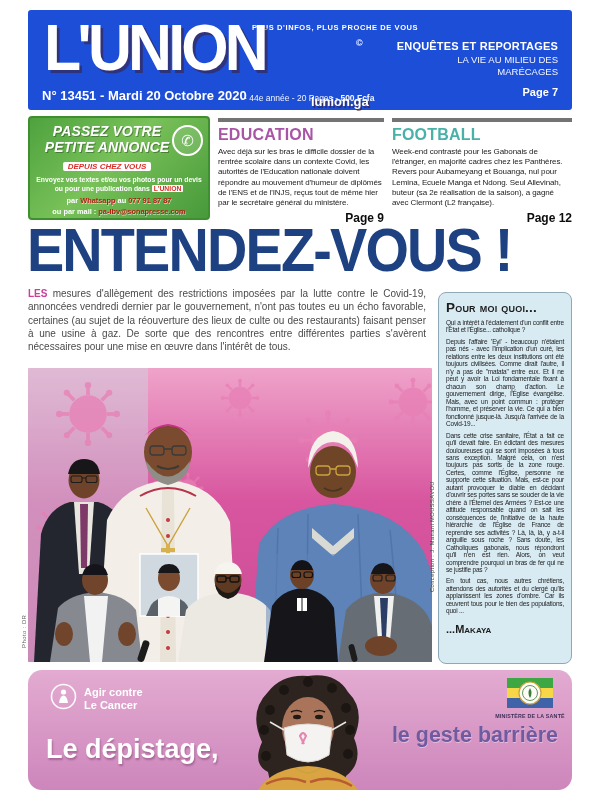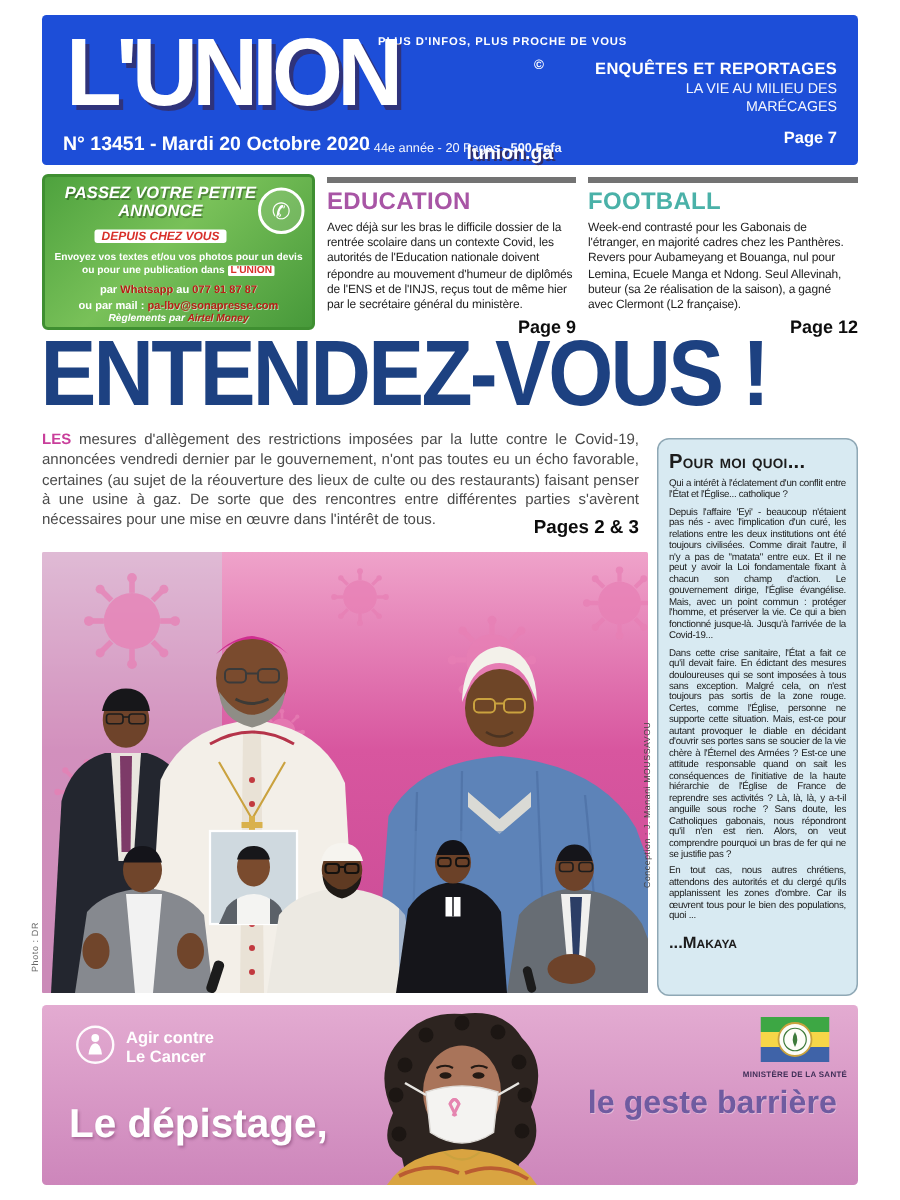--- a/index.html
+++ b/index.html
@@ -22,21 +22,21 @@
   .mh-page7{position:absolute;right:14px;bottom:12px;font-size:11px;font-weight:800;}
   .mh-issue-left{position:absolute;left:14px;bottom:7px;font-size:13px;font-weight:700;}
   .mh-issue-center{position:absolute;left:216px;bottom:7px;font-size:8.5px;font-weight:400;opacity:.95;}
   .mh-issue-center b{font-weight:800;opacity:1;}
 
   
   .adbox{position:absolute;left:28px;top:116px;width:182px;height:104px;box-sizing:border-box;
          background:linear-gradient(135deg,#4ea23e,#79c159 45%,#47993a);
          border:2px solid #3f8f31;border-radius:4px;color:#fff;text-align:center;
          padding:5px 5px 3px 5px;overflow:hidden;}
-  .ad-l1{font-size:11px;font-weight:800;font-style:italic;text-shadow:1px 1px 0 rgba(0,0,0,.3);
+  .ad-l1{font-size:14px;font-weight:800;font-style:italic;text-shadow:1px 1px 0 rgba(0,0,0,.3);
          margin-right:24px;letter-spacing:.1px;}
   .ad-l2{display:inline-block;background:#fff;color:#d8302a;font-weight:800;font-size:8px;
          font-style:italic;padding:0 5px;border-radius:2px;margin:2px 24px 0 0;}
   .ad-body{margin-top:3px;font-size:6.8px;line-height:1.3;font-weight:600;}
   .chip{background:#fff;color:#d8302a;font-weight:800;padding:0 2px;border-radius:1px;font-style:normal;}
   .ad-row{margin-top:2px;font-size:7.4px;font-weight:700;}
   .red{color:#b61e14;text-shadow:.5px .5px 0 rgba(255,255,255,.6);}
   .ad-pay{margin-top:1px;font-size:6.8px;font-weight:700;font-style:italic;}
   .ad-hours{margin-top:1px;font-size:5.8px;font-style:italic;background:rgba(255,255,255,.22);
             display:inline-block;padding:0 4px;border-radius:1px;}
@@ -73,21 +73,21 @@
 
   
   .sidebar{position:absolute;left:438px;top:292px;width:134px;height:372px;box-sizing:border-box;
            background:#d8eaf2;border:1px solid #8fa8b5;border-radius:8px;padding:7px 7px;color:#1c1c1c;
            overflow:hidden;}
   .sb-title{font-variant:small-caps;font-size:13.5px;font-weight:800;letter-spacing:.2px;}
   .sb-p{margin-top:4px;font-size:6.5px;line-height:1.15;text-align:justify;letter-spacing:-.2px;}
   .sb-sign{margin-top:8px;text-align:left;font-weight:800;font-size:11px;font-variant:small-caps;}
 
   
-  .banner{position:absolute;left:28px;top:670px;width:544px;height:120px;border-radius:3px;
+  .banner{position:absolute;left:28px;top:670px;width:544px;height:120px;border-radius:14px;
           background:linear-gradient(180deg,#e3abd1,#cd86bb);overflow:hidden;}
   .bn-org-logo{position:absolute;left:22px;top:13px;width:27px;height:27px;}
   .bn-org{position:absolute;left:56px;top:16px;color:#fff;font-size:11px;font-weight:700;line-height:1.15;}
   .bn-left{position:absolute;left:18px;top:64px;color:#fff;font-size:27px;font-weight:800;
            text-shadow:1px 1.5px 2px rgba(110,50,95,.45);}
   .bn-woman{position:absolute;left:212px;top:0;width:136px;height:120px;}
   .bn-right{position:absolute;right:14px;top:54px;text-align:right;color:#6f5ba0;
             font-size:21.5px;font-weight:800;line-height:1.08;
             text-shadow:.5px .5px 0 rgba(255,255,255,.35);}
   .bn-ministry{position:absolute;left:452px;top:8px;width:100px;text-align:center;}
@@ -150,21 +150,20 @@
     <div class="col-page">Page 12</div>
   </div>
 
   <div class="headline">
     <span>ENTENDEZ-VOUS !</span>
   </div>
 
   <div class="lead">
     <span class="lead-word">LES</span><span> mesures d'allègement des restrictions imposées par la lutte contre le Covid-19, annoncées vendredi dernier par le gouvernement, n'ont pas toutes eu un écho favorable, certaines (au sujet de la réouverture des lieux de culte ou des restaurants) faisant penser à une usine à gaz. De sorte que des rencontres entre différentes parties s'avèrent nécessaires pour une mise en œuvre dans l'intérêt de tous.</span>
   </div>
-  <div class="lead-pages">Pages 2 &amp; 3</div>
 
   <div class="photo">
     <svg viewBox="0 0 404 294" preserveAspectRatio="none">
       <defs>
         <linearGradient id="pg" x1="0" y1="0" x2="0" y2="1">
           <stop offset="0" stop-color="#efa3ca"></stop>
           <stop offset="0.45" stop-color="#d8569f"></stop>
           <stop offset="1" stop-color="#c94b95"></stop>
         </linearGradient>
         <g id="virus">

